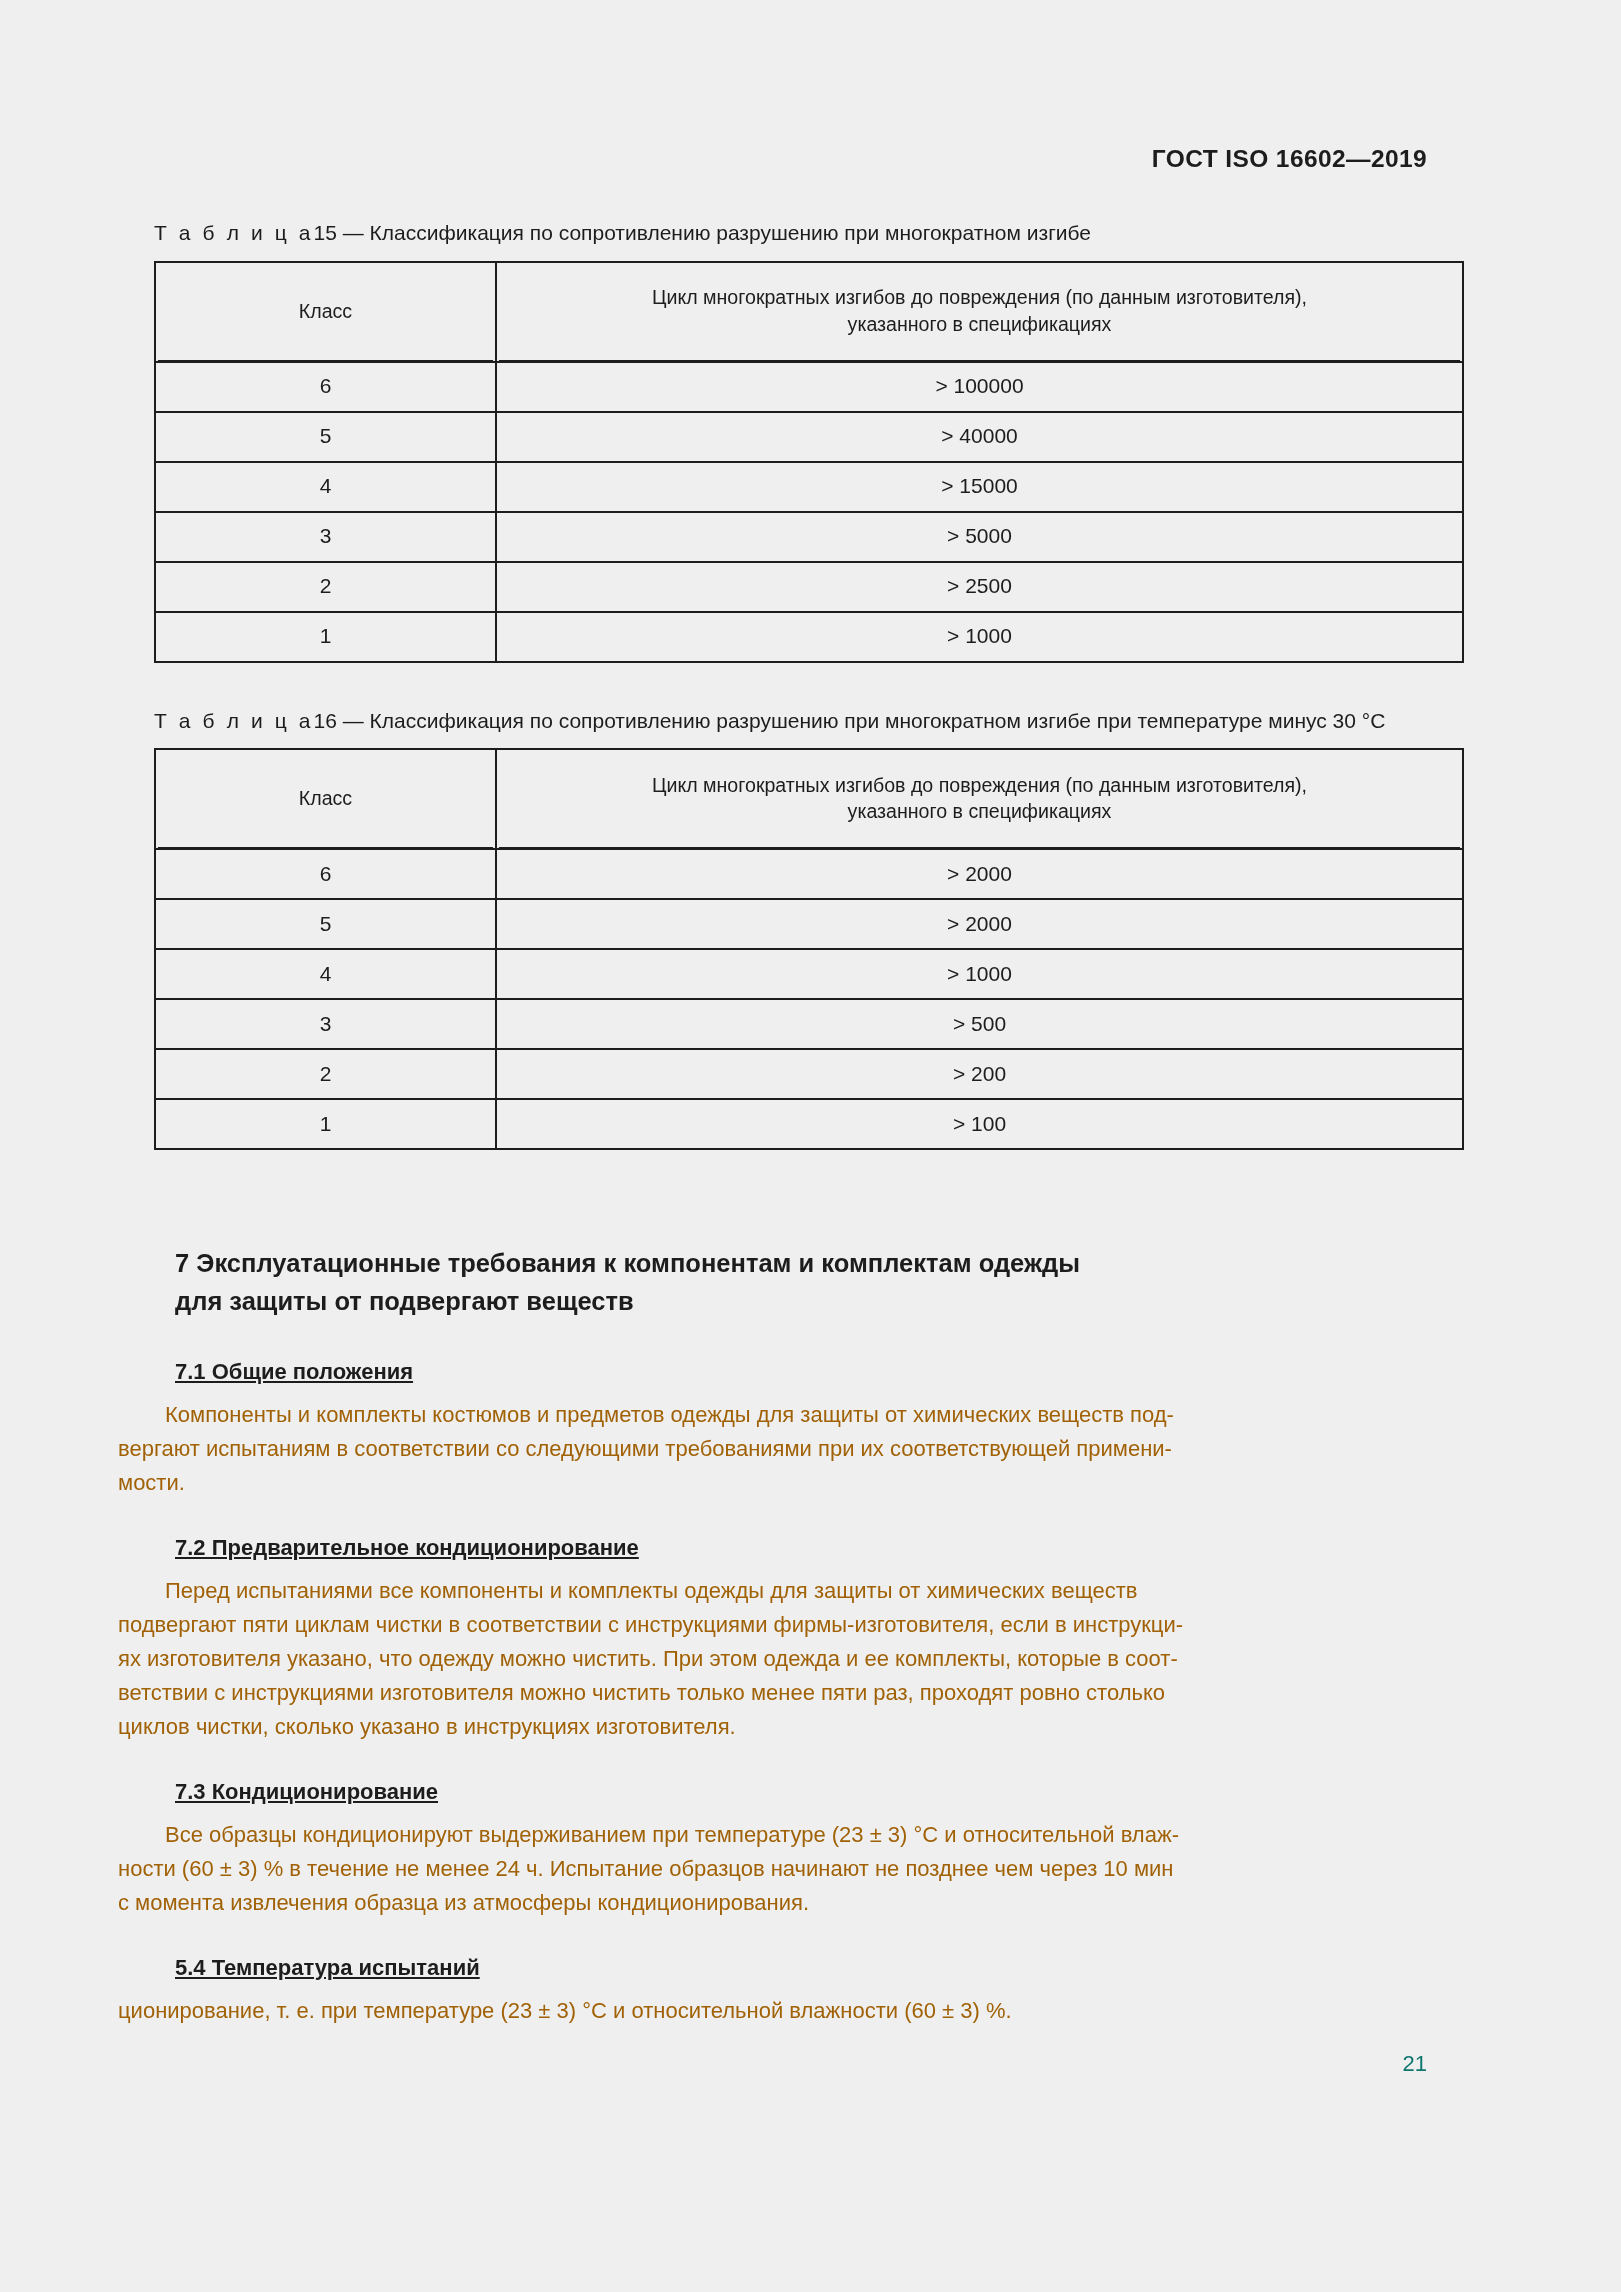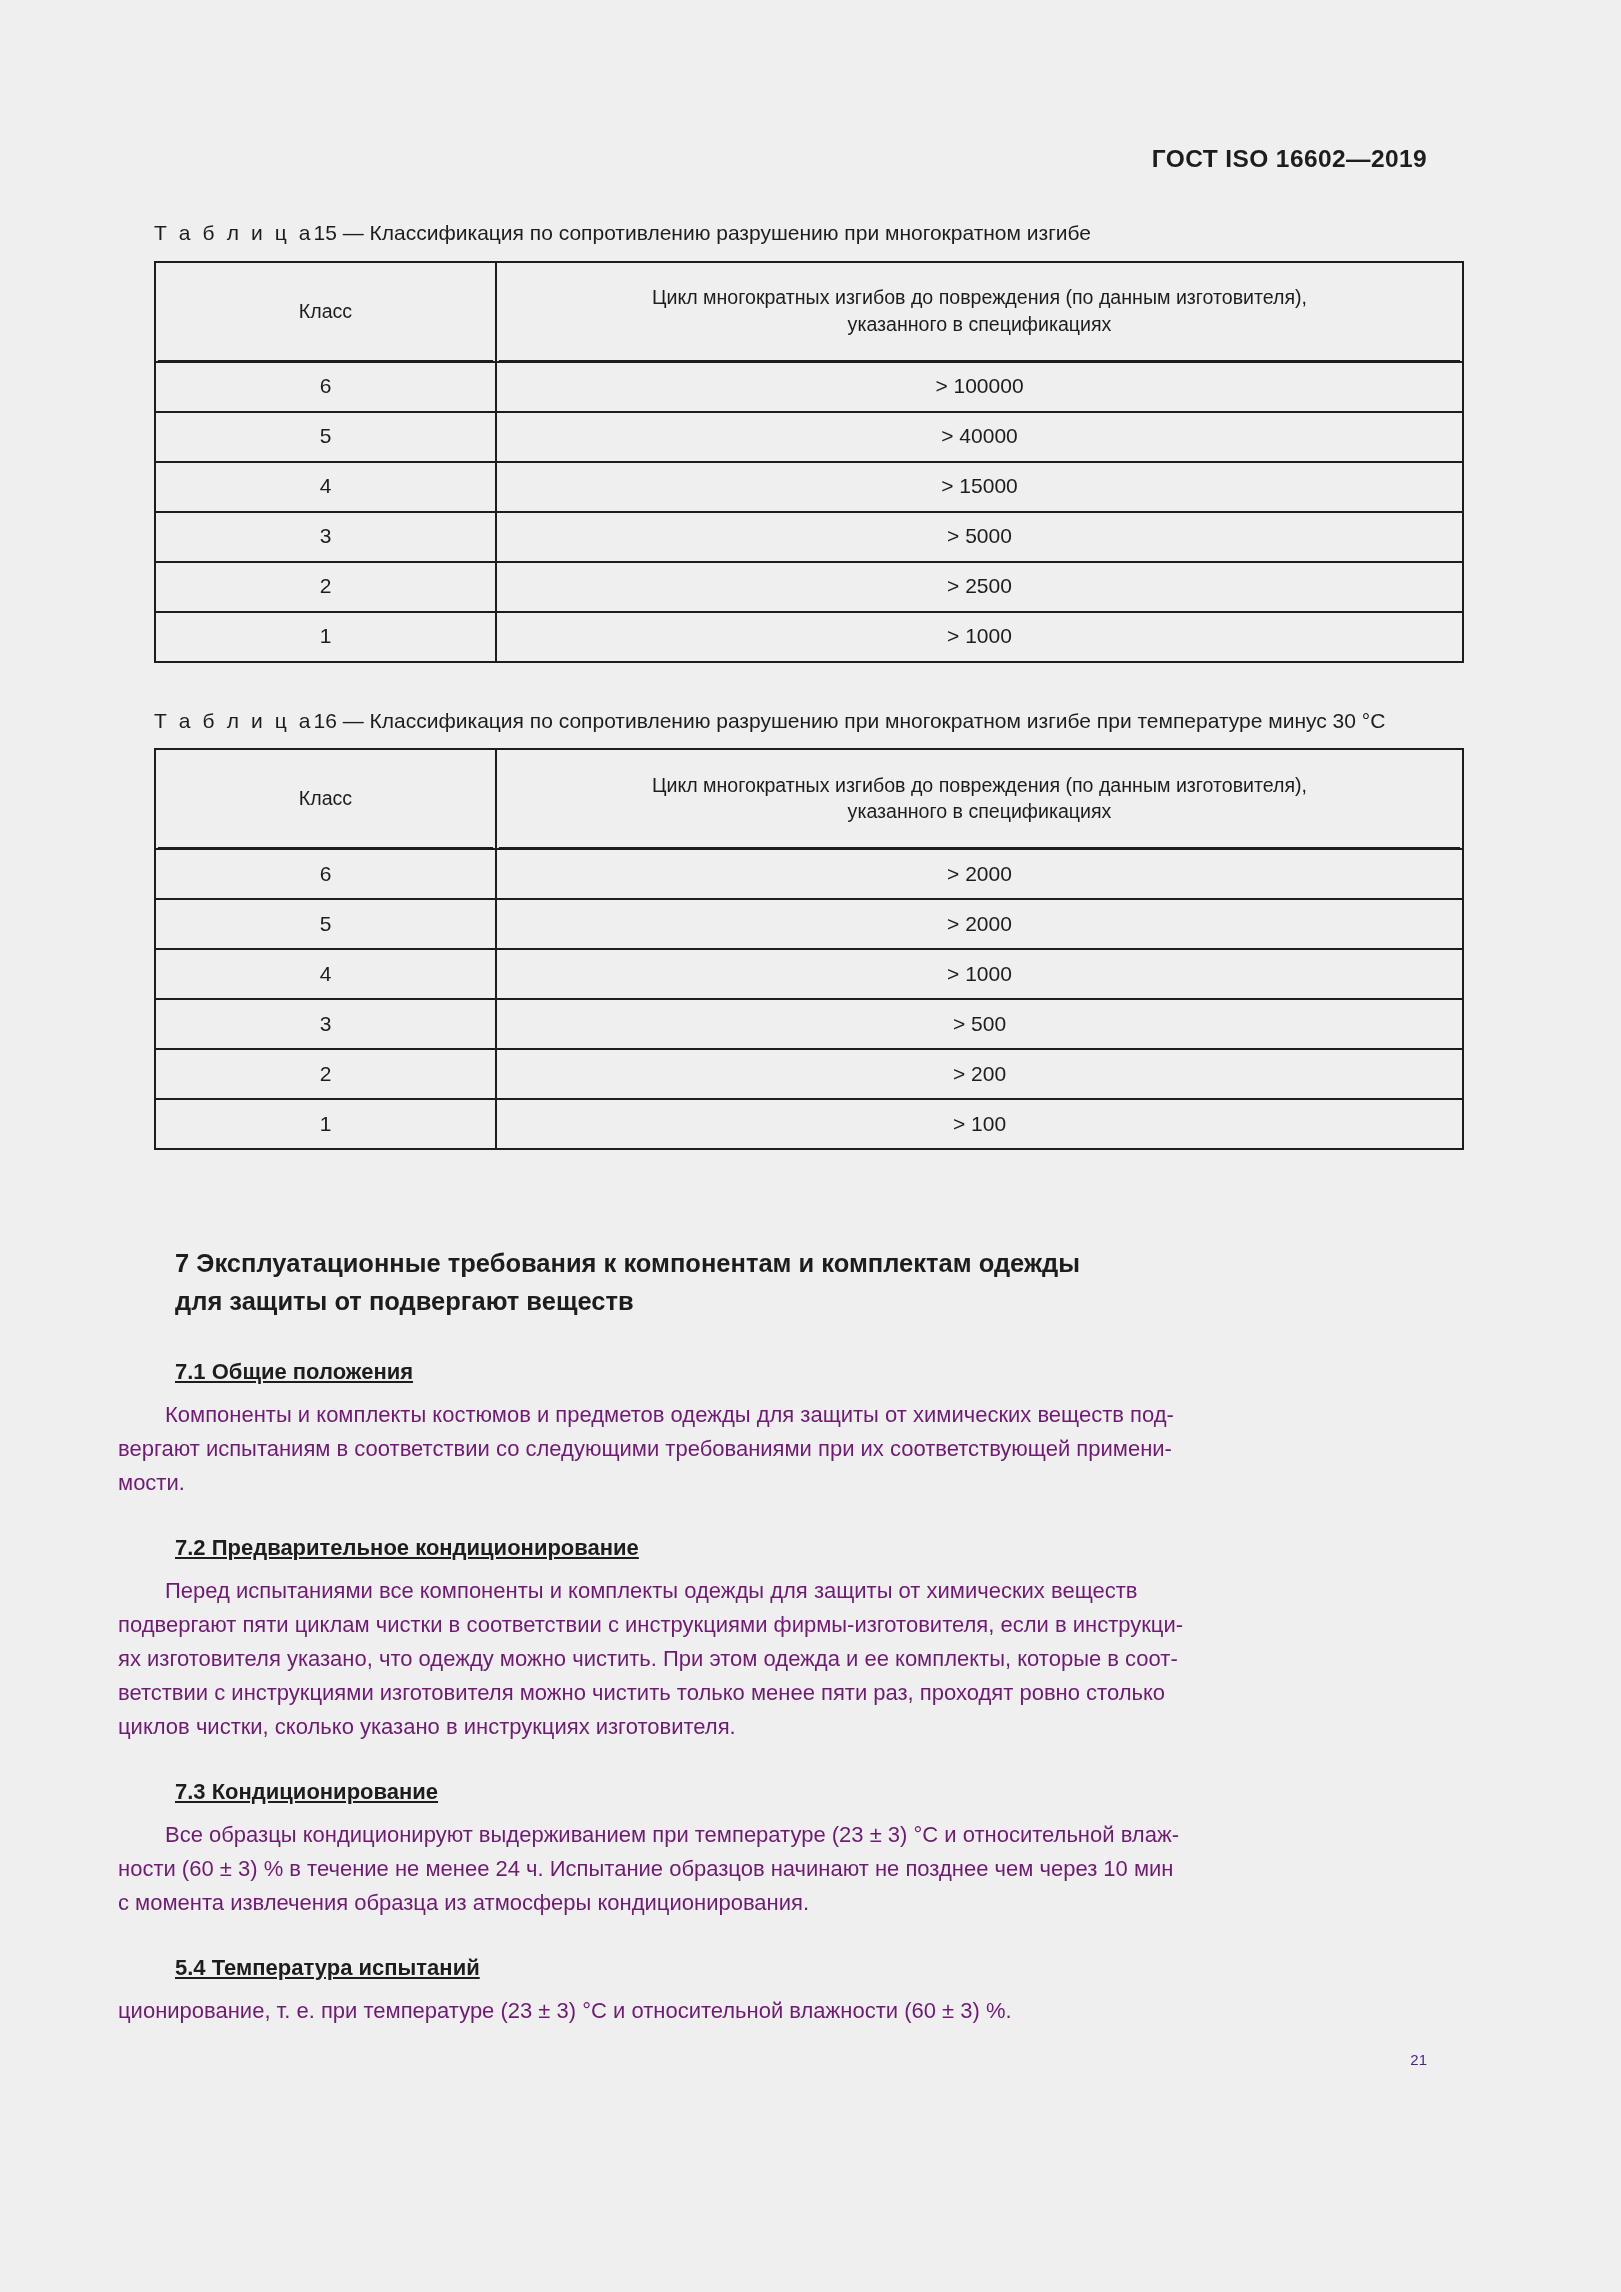--- a/index.html
+++ b/index.html
@@ -120,38 +120,38 @@
   .gap-before-sub-tight { height: 33px; }
 
   
   p.body {
     font-size: 22px;
     line-height: 34px;
     margin: 0;
     padding: 0;
     text-align: justify;
     text-justify: inter-word;
-    color: #701a75;
+    color: #a16207;
   }
   p.body .ln {
     display: block;
     white-space: nowrap;
   }
   p.body .ln.indent {
     text-indent: 47px;
   }
   .gap-para { height: 11.8px; }
 
   
   .page-number {
     position: absolute;
     right: 194px;
     top: 2051px;
-    font-size: 15px;
-    color: #4c1d95;
+    font-size: 22px;
+    color: #0f766e;
     text-align: right;
   }
 </style>
 </head>
 <body>
 
 <div class="page">
 
   <div class="doc-header">ГОСТ ISO 16602—2019</div>
 

